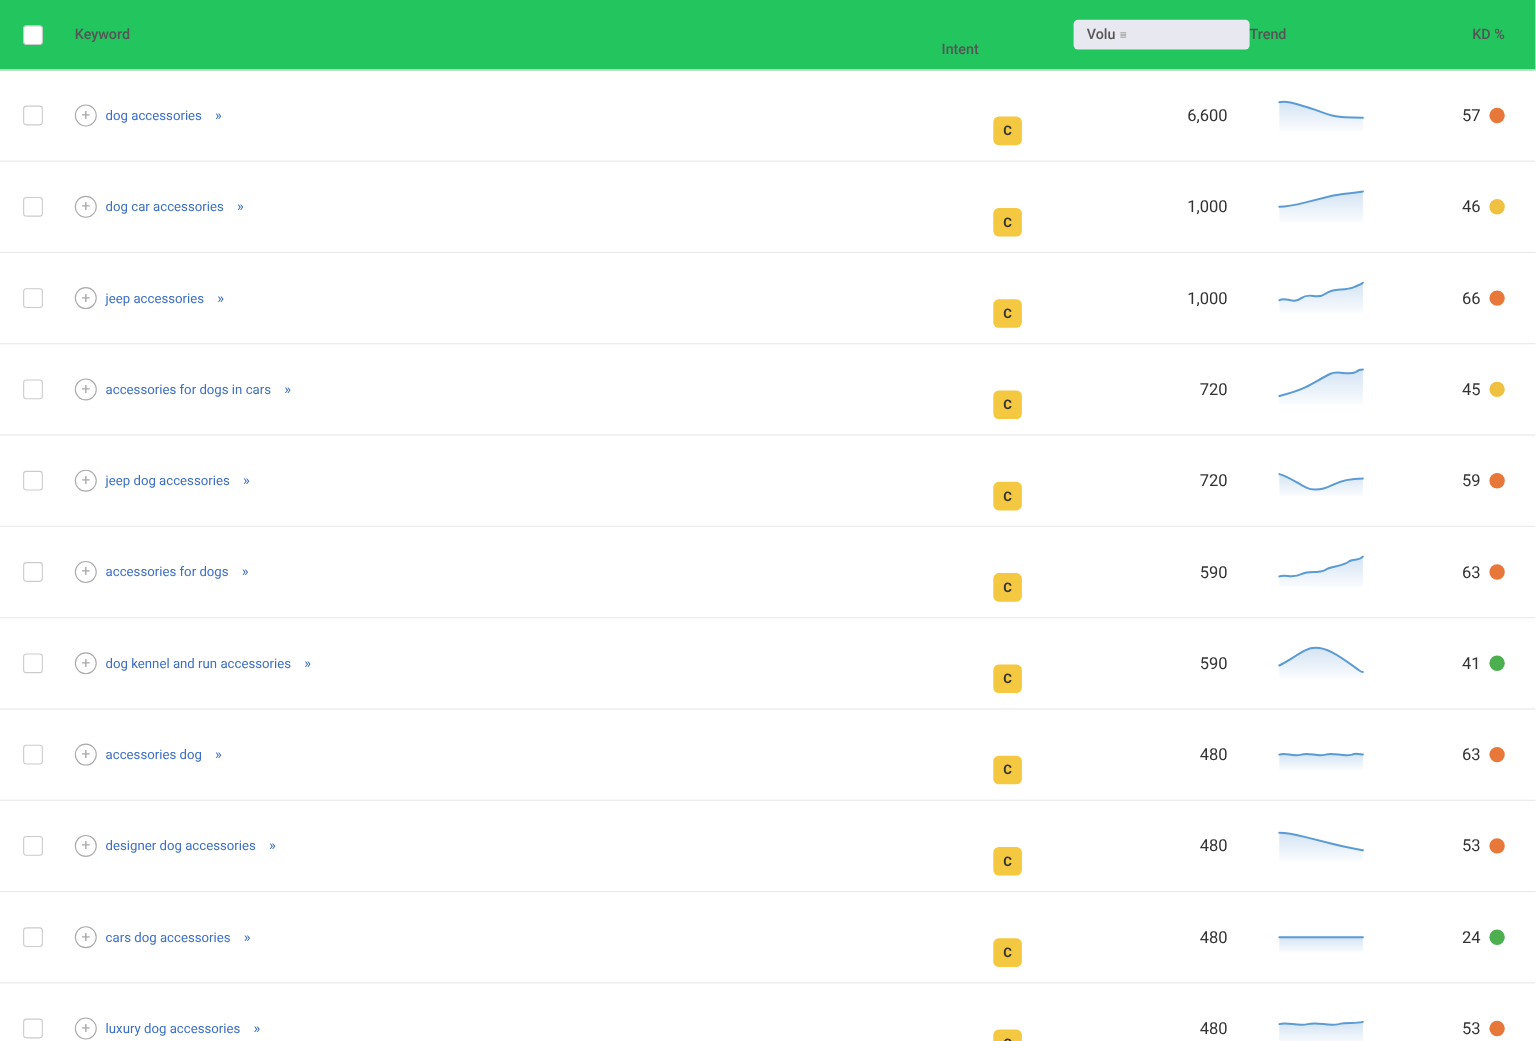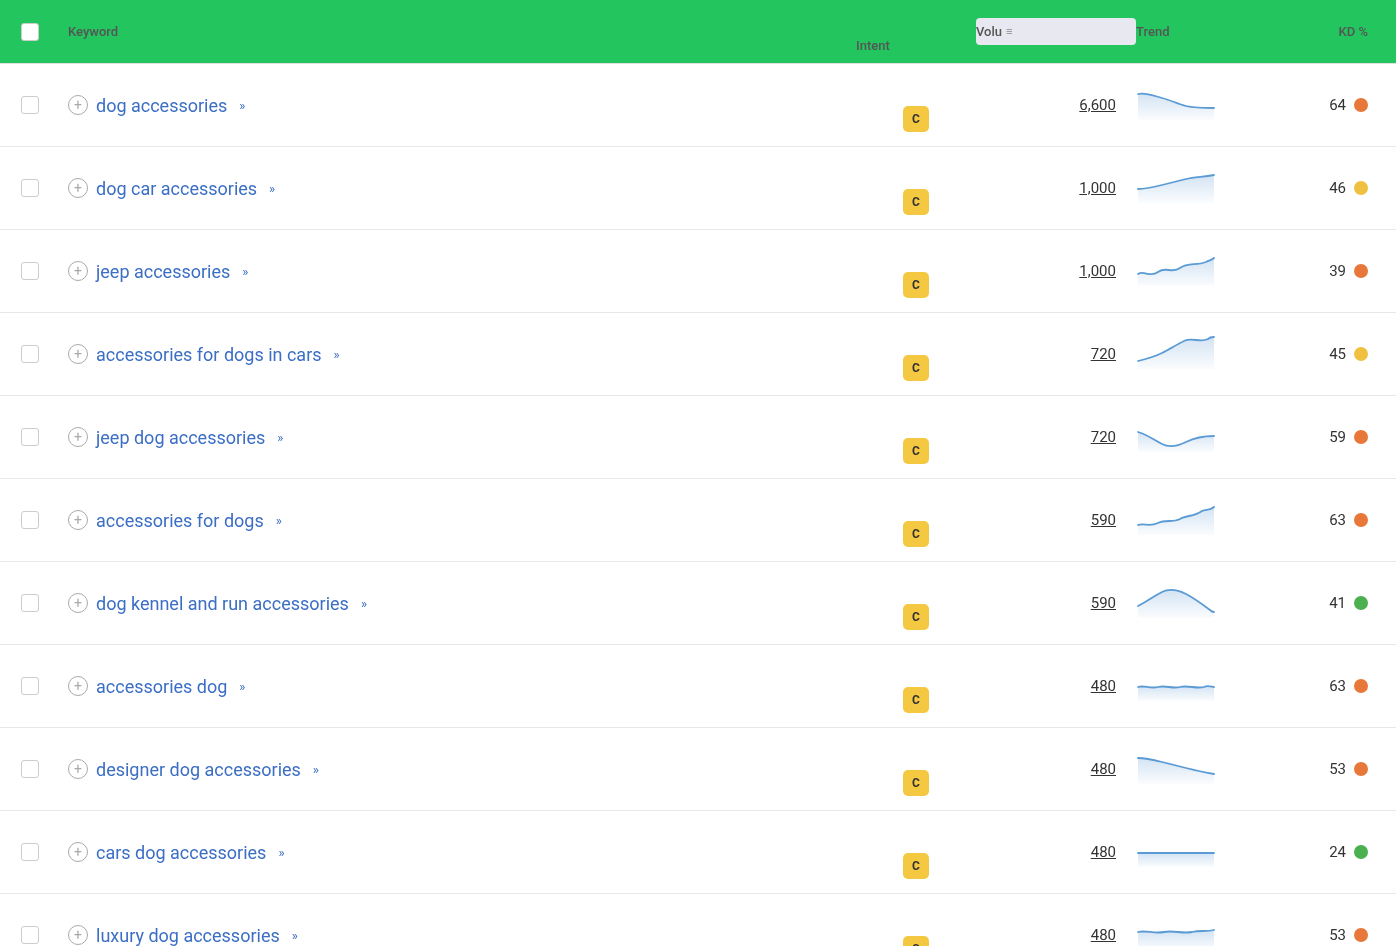--- a/index.html
+++ b/index.html
@@ -35,32 +35,32 @@
       width: 120px;
       text-align: center;
       flex-shrink: 0;
       margin-top: 28px;
     }
     .col-volume {
       width: 160px;
       text-align: right;
       padding-right: 20px;
       flex-shrink: 0;
-      text-decoration: underline;
     }
     .col-volume-header {
       width: 160px;
       text-align: right;
       padding-right: 20px;
       flex-shrink: 0;
       background: #e8e8f0;
       border-radius: 4px;
     }
     .col-trend {
       width: 130px;
+      text-align: center;
       flex-shrink: 0;
     }
     .col-kd {
       width: 130px;
       text-align: right;
       padding-right: 28px;
       flex-shrink: 0;
     }
     .header-label {
       font-size: 13px;
@@ -106,21 +106,21 @@
       align-items: center;
       justify-content: center;
       color: #aaa;
       font-size: 14px;
       flex-shrink: 0;
       cursor: pointer;
     }
     .keyword-link {
       color: #3b6ec4;
       text-decoration: none;
-      font-size: 18px;
+      font-size: 12px;
     }
     .chevron-right {
       color: #3b6ec4;
       font-size: 13px;
       margin-left: 4px;
     }
     .intent-badge {
       display: inline-flex;
       align-items: center;
       justify-content: center;
@@ -174,21 +174,21 @@
   <div class="table-header">
     <div class="col-check">
       <input type="checkbox" class="checkbox" style="">
     </div>
     <div class="col-keyword">
       <span class="header-label">Keyword</span>
     </div>
     <div class="col-intent">
       <span class="header-label">Intent</span>
     </div>
-    <div class="col-volume-header" style="padding: 6px 20px 6px 0; cursor: pointer;">
+    <div class="col-volume-header" style="padding: 6px 20px 6px 12px; cursor: pointer;">
       <span class="header-label">
         <span>Volu</span>
         <span class="sort-icon">≡</span>
       </span>
     </div>
     <div class="col-trend">
       <span class="header-label">Trend</span>
     </div>
     <div class="col-kd">
       <span class="header-label" style="justify-content: flex-end;">KD %</span>
@@ -220,21 +220,21 @@
             <stop offset="0%" stop-color="#a8c8e8" stop-opacity="0.5"></stop>
             <stop offset="100%" stop-color="#a8c8e8" stop-opacity="0.05"></stop>
           </linearGradient>
         </defs>
         <path d="M2,8 C10,6 18,10 26,12 C34,14 42,18 50,20 C58,22 66,22 78,22 L78,34 L2,34 Z" fill="url(#sg0)" stroke="none"></path>
         <path d="M2,8 C10,6 18,10 26,12 C34,14 42,18 50,20 C58,22 66,22 78,22" fill="none" stroke="#5b9bd5" stroke-width="1.8" stroke-linecap="round" stroke-linejoin="round"></path>
       </svg>
     </div>
     <div class="col-kd">
       <div class="kd-cell">
-        <span class="kd-val">64</span>
+        <span class="kd-val">57</span>
         <span class="kd-dot dot-orange"></span>
       </div>
     </div>
   </div>
       <div class="table-row">
     <div class="col-check">
       <input type="checkbox" class="checkbox" style="">
     </div>
     <div class="col-keyword">
       <div class="keyword-cell">
@@ -292,21 +292,21 @@
             <stop offset="0%" stop-color="#a8c8e8" stop-opacity="0.5"></stop>
             <stop offset="100%" stop-color="#a8c8e8" stop-opacity="0.05"></stop>
           </linearGradient>
         </defs>
         <path d="M2,22 C8,18 14,26 22,20 C30,14 36,22 44,16 C52,10 60,14 70,10 C74,8 76,8 78,6 L78,34 L2,34 Z" fill="url(#sg2)" stroke="none"></path>
         <path d="M2,22 C8,18 14,26 22,20 C30,14 36,22 44,16 C52,10 60,14 70,10 C74,8 76,8 78,6" fill="none" stroke="#5b9bd5" stroke-width="1.8" stroke-linecap="round" stroke-linejoin="round"></path>
       </svg>
     </div>
     <div class="col-kd">
       <div class="kd-cell">
-        <span class="kd-val">39</span>
+        <span class="kd-val">66</span>
         <span class="kd-dot dot-orange"></span>
       </div>
     </div>
   </div>
       <div class="table-row">
     <div class="col-check">
       <input type="checkbox" class="checkbox" style="">
     </div>
     <div class="col-keyword">
       <div class="keyword-cell">

